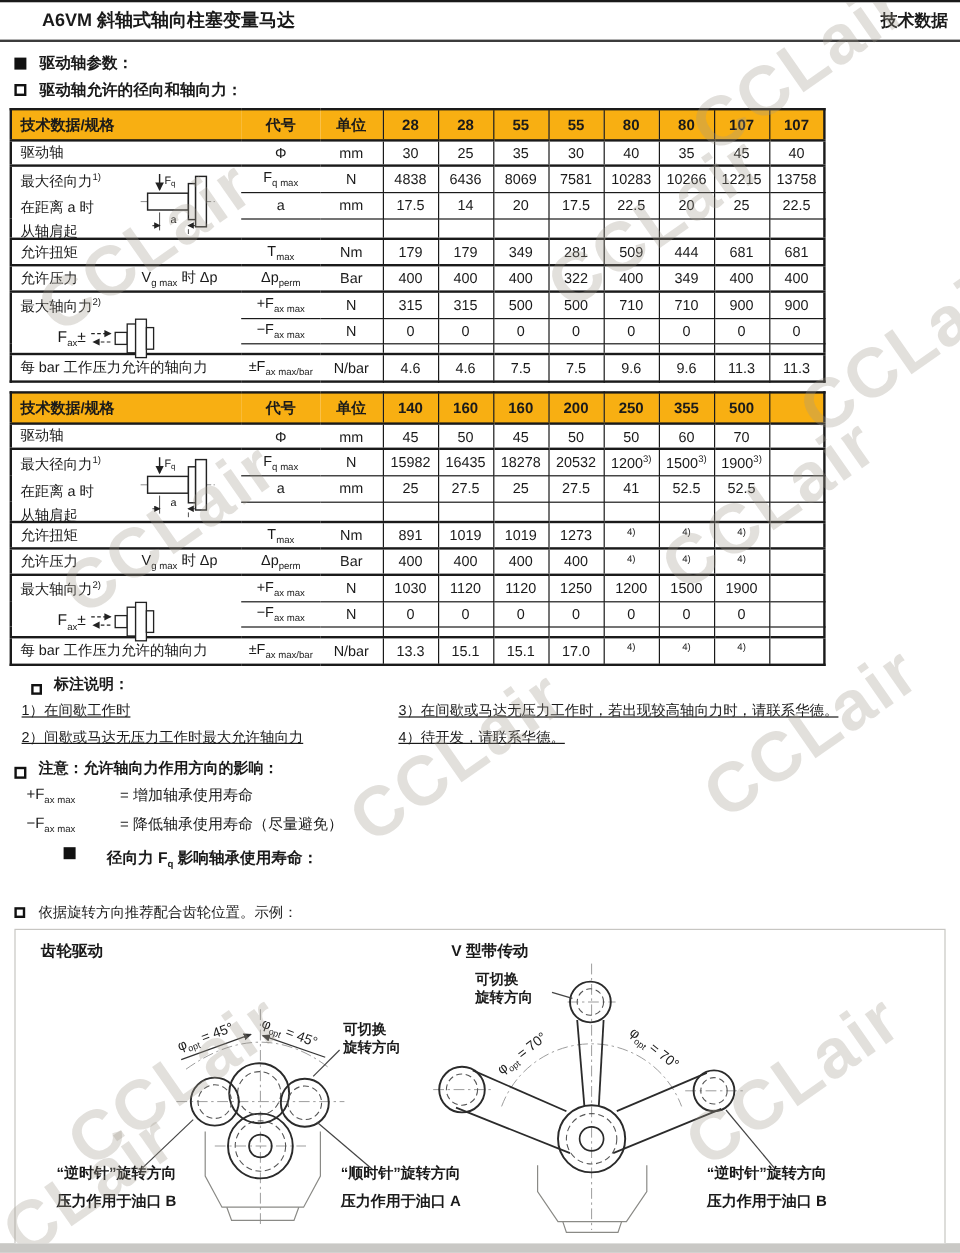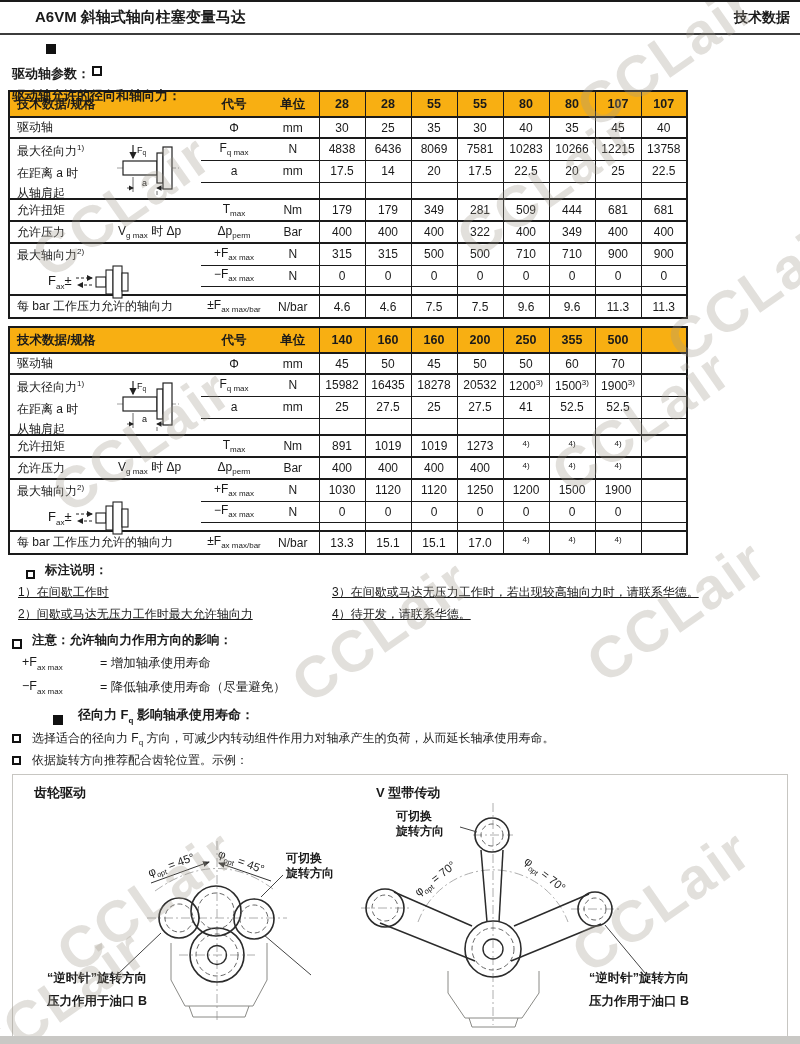--- a/index.html
+++ b/index.html
@@ -21,21 +21,21 @@
     position: absolute; top: 0; left: 0; right: 0; height: 33px;
     display: flex; align-items: center; justify-content: space-between;
     padding: 0 10px 0 35px;
     border-bottom: 2px solid #3c3c3c;
     background: #fff; z-index: 2;
   }
   .titlebar .t-left  { font-size: 15px; font-weight: bold; }
   .titlebar .t-right { font-size: 14px; font-weight: bold; }
   
   .sec { position: absolute; left: 12px; display: flex; align-items: center; gap: 11px;
-         font-size: 13px; font-weight: bold; z-index: 2; flex-direction: column; }
+         font-size: 13px; font-weight: bold; z-index: 2; }
   .bullet { width: 10px; height: 10px; flex: none; }
   .bullet.solid  { background: #111; }
   .bullet.hollow { border: 2px solid #111; background: #fff; }
   .bullet.sm { width: 9px; height: 9px; }
   
   table.spec {
     position: absolute; left: 8px; width: 678px;
     border-collapse: collapse; table-layout: fixed;
     font-size: 12px; z-index: 1; background: #fff;
   }
@@ -61,21 +61,21 @@
   .fax-t { font-size: 13px; white-space: nowrap; }
   .vg { position: absolute; left: 108px; top: 0; height: 100%; display: inline-flex; align-items: center; }
   td.dp-cell { position: relative; }
   
   .abs { position: absolute; z-index: 2; }
   .note { font-size: 12px; white-space: nowrap; text-decoration: underline; }
   .ntitle { font-size: 12.5px; font-weight: bold; display: flex; align-items: flex-end; gap: 10px; }
   .fline { display: flex; font-size: 12.5px; white-space: nowrap; }
   .fline .f { width: 78px; }
   .fline sub { font-size: 8px; }
-  .rad-t { font-size: 13px; font-weight: bold; display: flex; align-items: flex-end; gap: 15px; padding-left: 41px; }
+  .rad-t { font-size: 13px; font-weight: bold; display: flex; align-items: flex-start; gap: 26px; padding-left: 41px; }
   .rad-l { font-size: 12px; display: flex; align-items: center; gap: 11px; white-space: nowrap; }
   sub.qs { font-size: 8px; }
   
   .diagram-box {
     position: absolute; left: 12px; top: 772px; width: 776px; height: 268px;
     border: 1px solid #c7c6c2; background: #fff; z-index: 1;
   }
   .dg-title { position: absolute; font-size: 13px; font-weight: bold; white-space: nowrap; }
   .dg-label { position: absolute; font-size: 12px; font-weight: bold; line-height: 15px; white-space: nowrap; }
   .dg-angle { position: absolute; font-size: 11.5px; white-space: nowrap; transform-origin: left center; }
@@ -536,24 +536,20 @@
   </div>
   <div class="abs fline" style="left:22px; top:677px">
     <span class="f"><span>−F</span><sub>ax max</sub></span>
     <span>=  降低轴承使用寿命（尽量避免）</span>
   </div>
 
   <div class="abs rad-t" style="left:12px; top:704px">
     <span class="bullet solid"></span>
     <span><span>径向力 F</span><sub class="qs">q</sub><span> 影响轴承使用寿命：</span></span>
   </div>
-  <div class="abs rad-l" style="left:12px; top:728px">
-    <span class="bullet hollow sm"></span>
-    <span><span>选择适合的径向力 F</span><sub class="qs">q</sub><span> 方向，可减少内转动组件作用力对轴承产生的负荷，从而延长轴承使用寿命。</span></span>
-  </div>
   <div class="abs rad-l" style="left:12px; top:750px">
     <span class="bullet hollow sm"></span>
     <span>依据旋转方向推荐配合齿轮位置。示例：</span>
   </div>
 
   <div class="diagram-box">
     <svg class="dg-svg" width="774" height="258" viewBox="0 0 774 258">
       <defs>
         <marker id="ar" markerWidth="8" markerHeight="8" refX="6" refY="3" orient="auto">
             <path d="M0,0 L7,3 L0,6 Z" fill="#333"></path>
@@ -633,20 +629,24 @@
       <span>φ</span><sub>opt</sub><span> = 70°</span>
     </div>
     <div class="dg-angle" style="left:512px; top:78px; transform:rotate(38deg)">
       <span>φ</span><sub>opt</sub><span> = 70°</span>
     </div>
 
     <div class="dg-bottom" style="left:34px; top:192px">
       <div>“逆时针”旋转方向</div>
         <div>压力作用于油口 B</div>
     </div>
+    <div class="dg-bottom" style="left:271px; top:192px">
+      <div>“顺时针”旋转方向</div>
+        <div>压力作用于油口 A</div>
+    </div>
     <div class="dg-bottom" style="left:576px; top:192px">
       <div>“逆时针”旋转方向</div>
         <div>压力作用于油口 B</div>
     </div>
   </div>
 
   <div class="wm" style="left:565px; top:20px">CCLair</div>
   <div class="wm" style="left:20px;  top:170px">CCLair</div>
   <div class="wm" style="left:445px; top:150px">CCLair</div>
   <div class="wm" style="left:655px; top:255px">CCLair</div>

